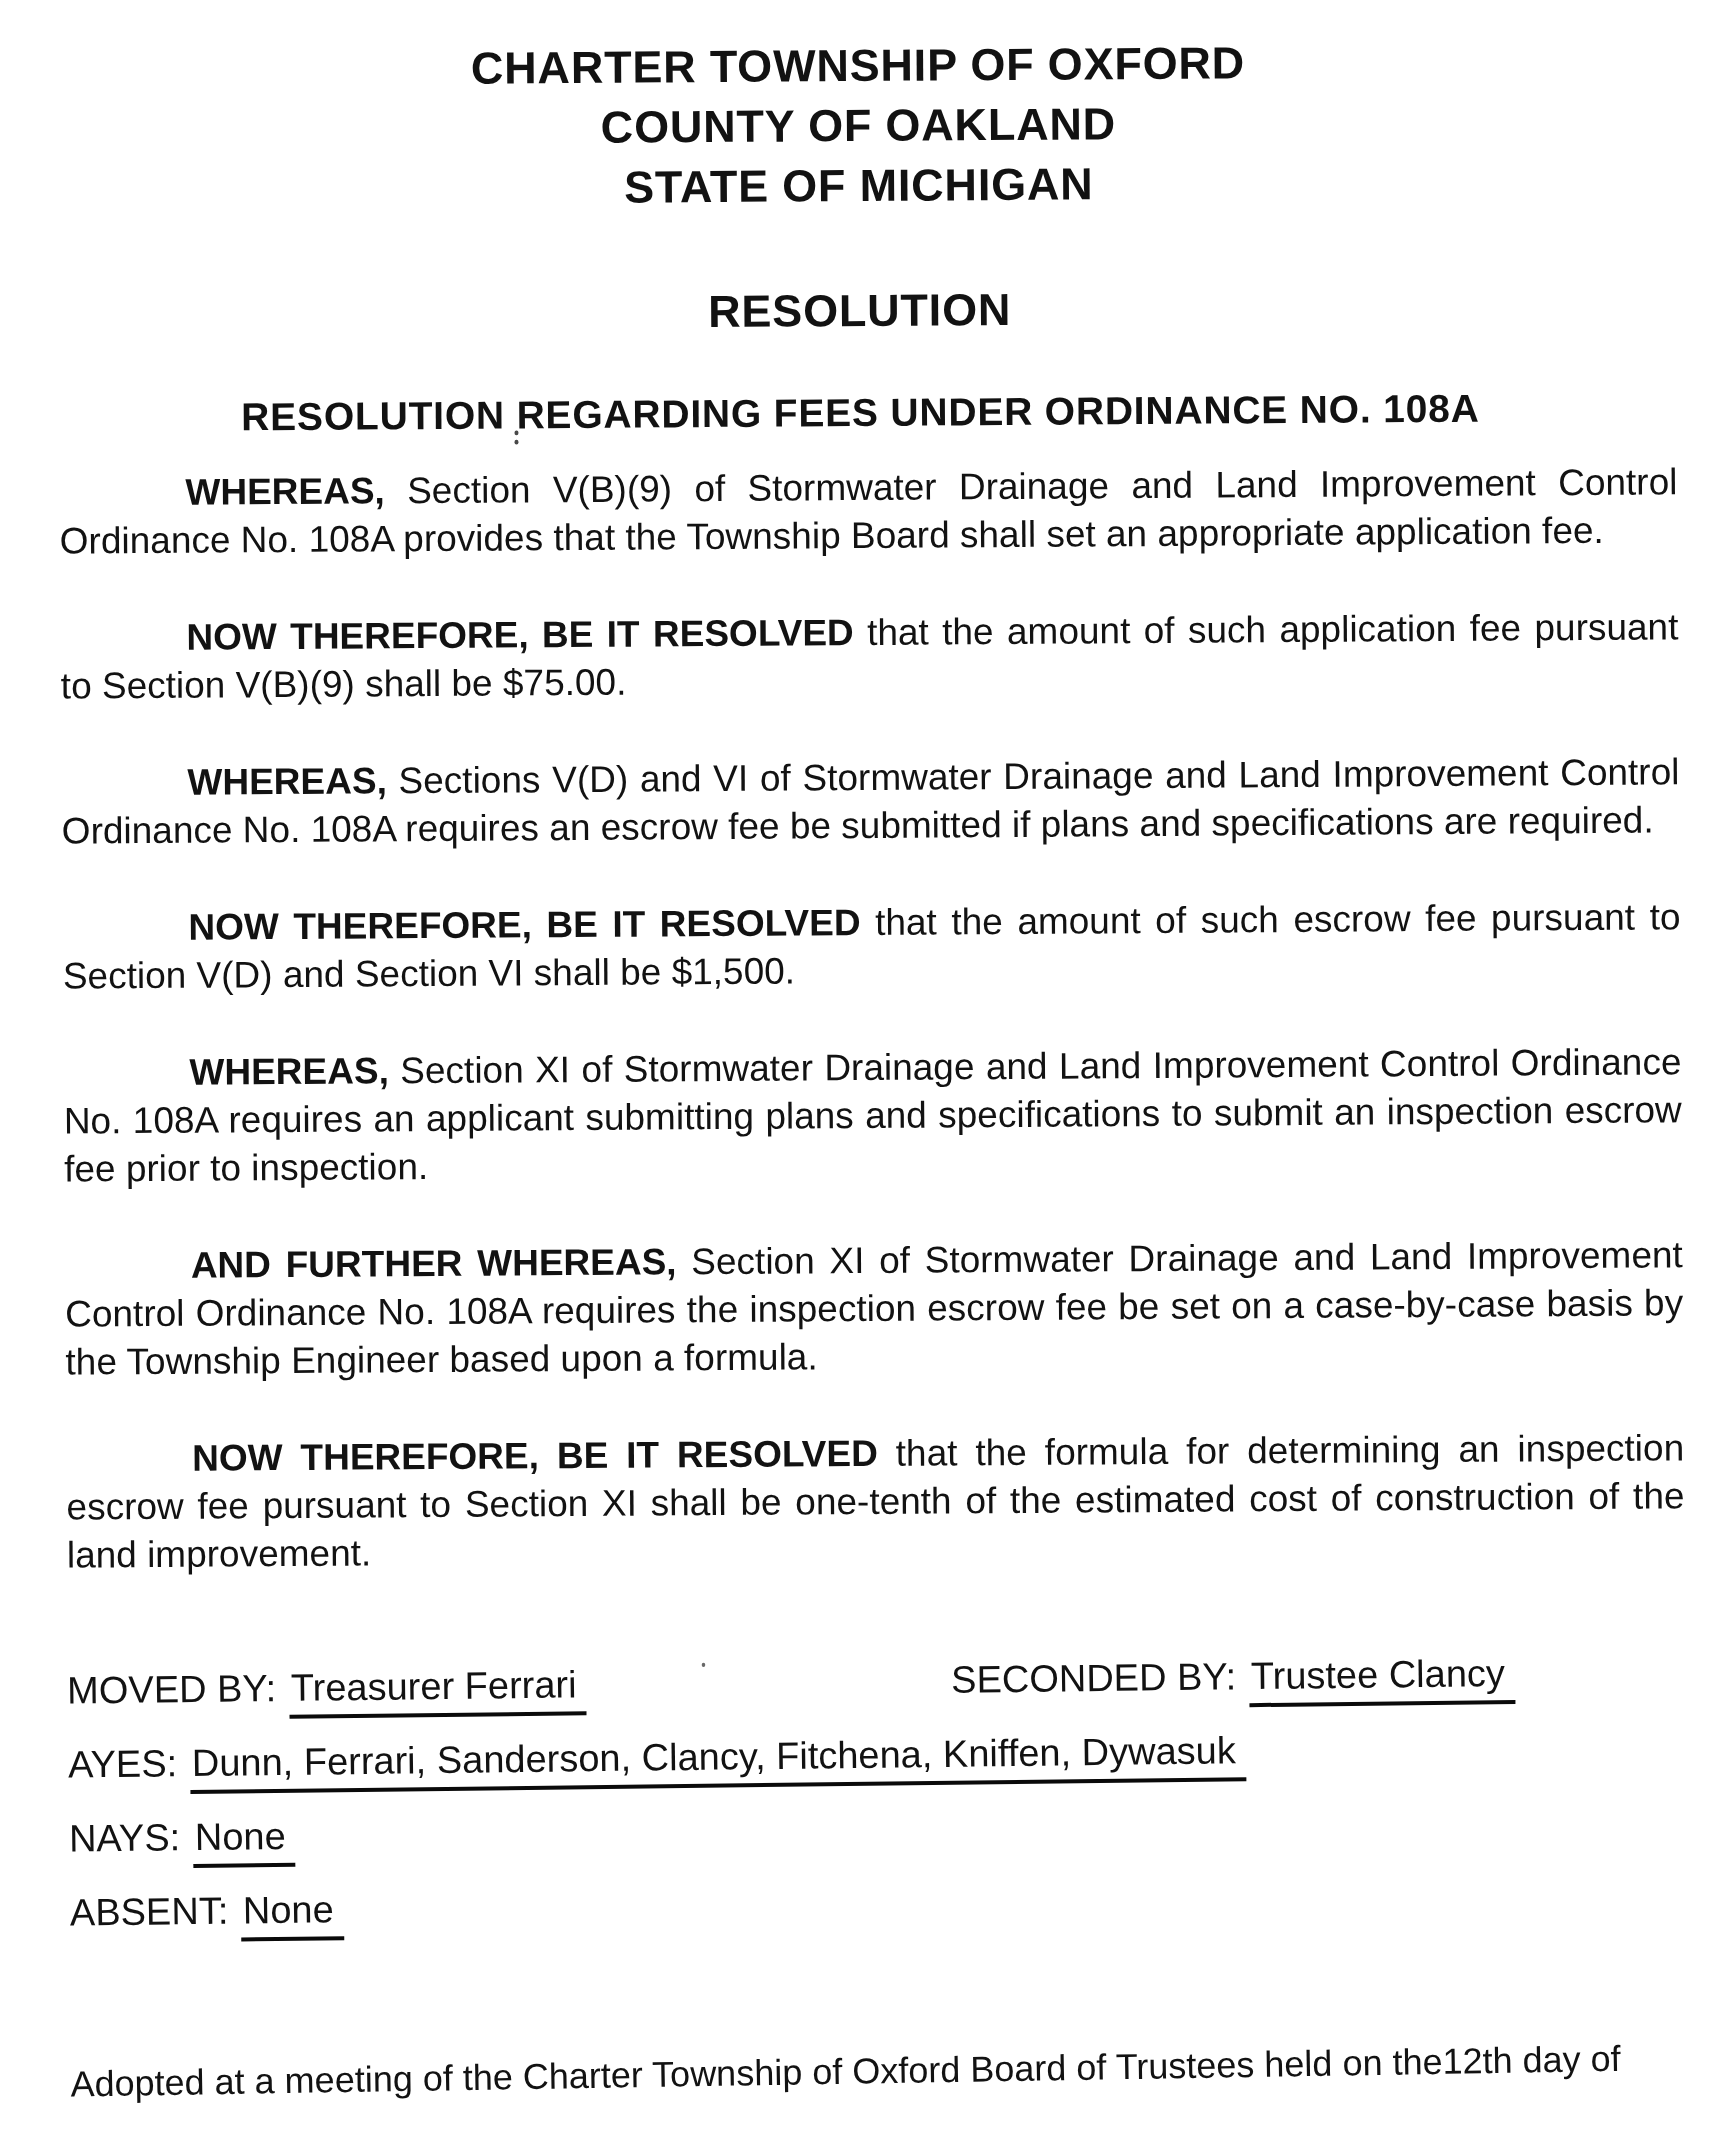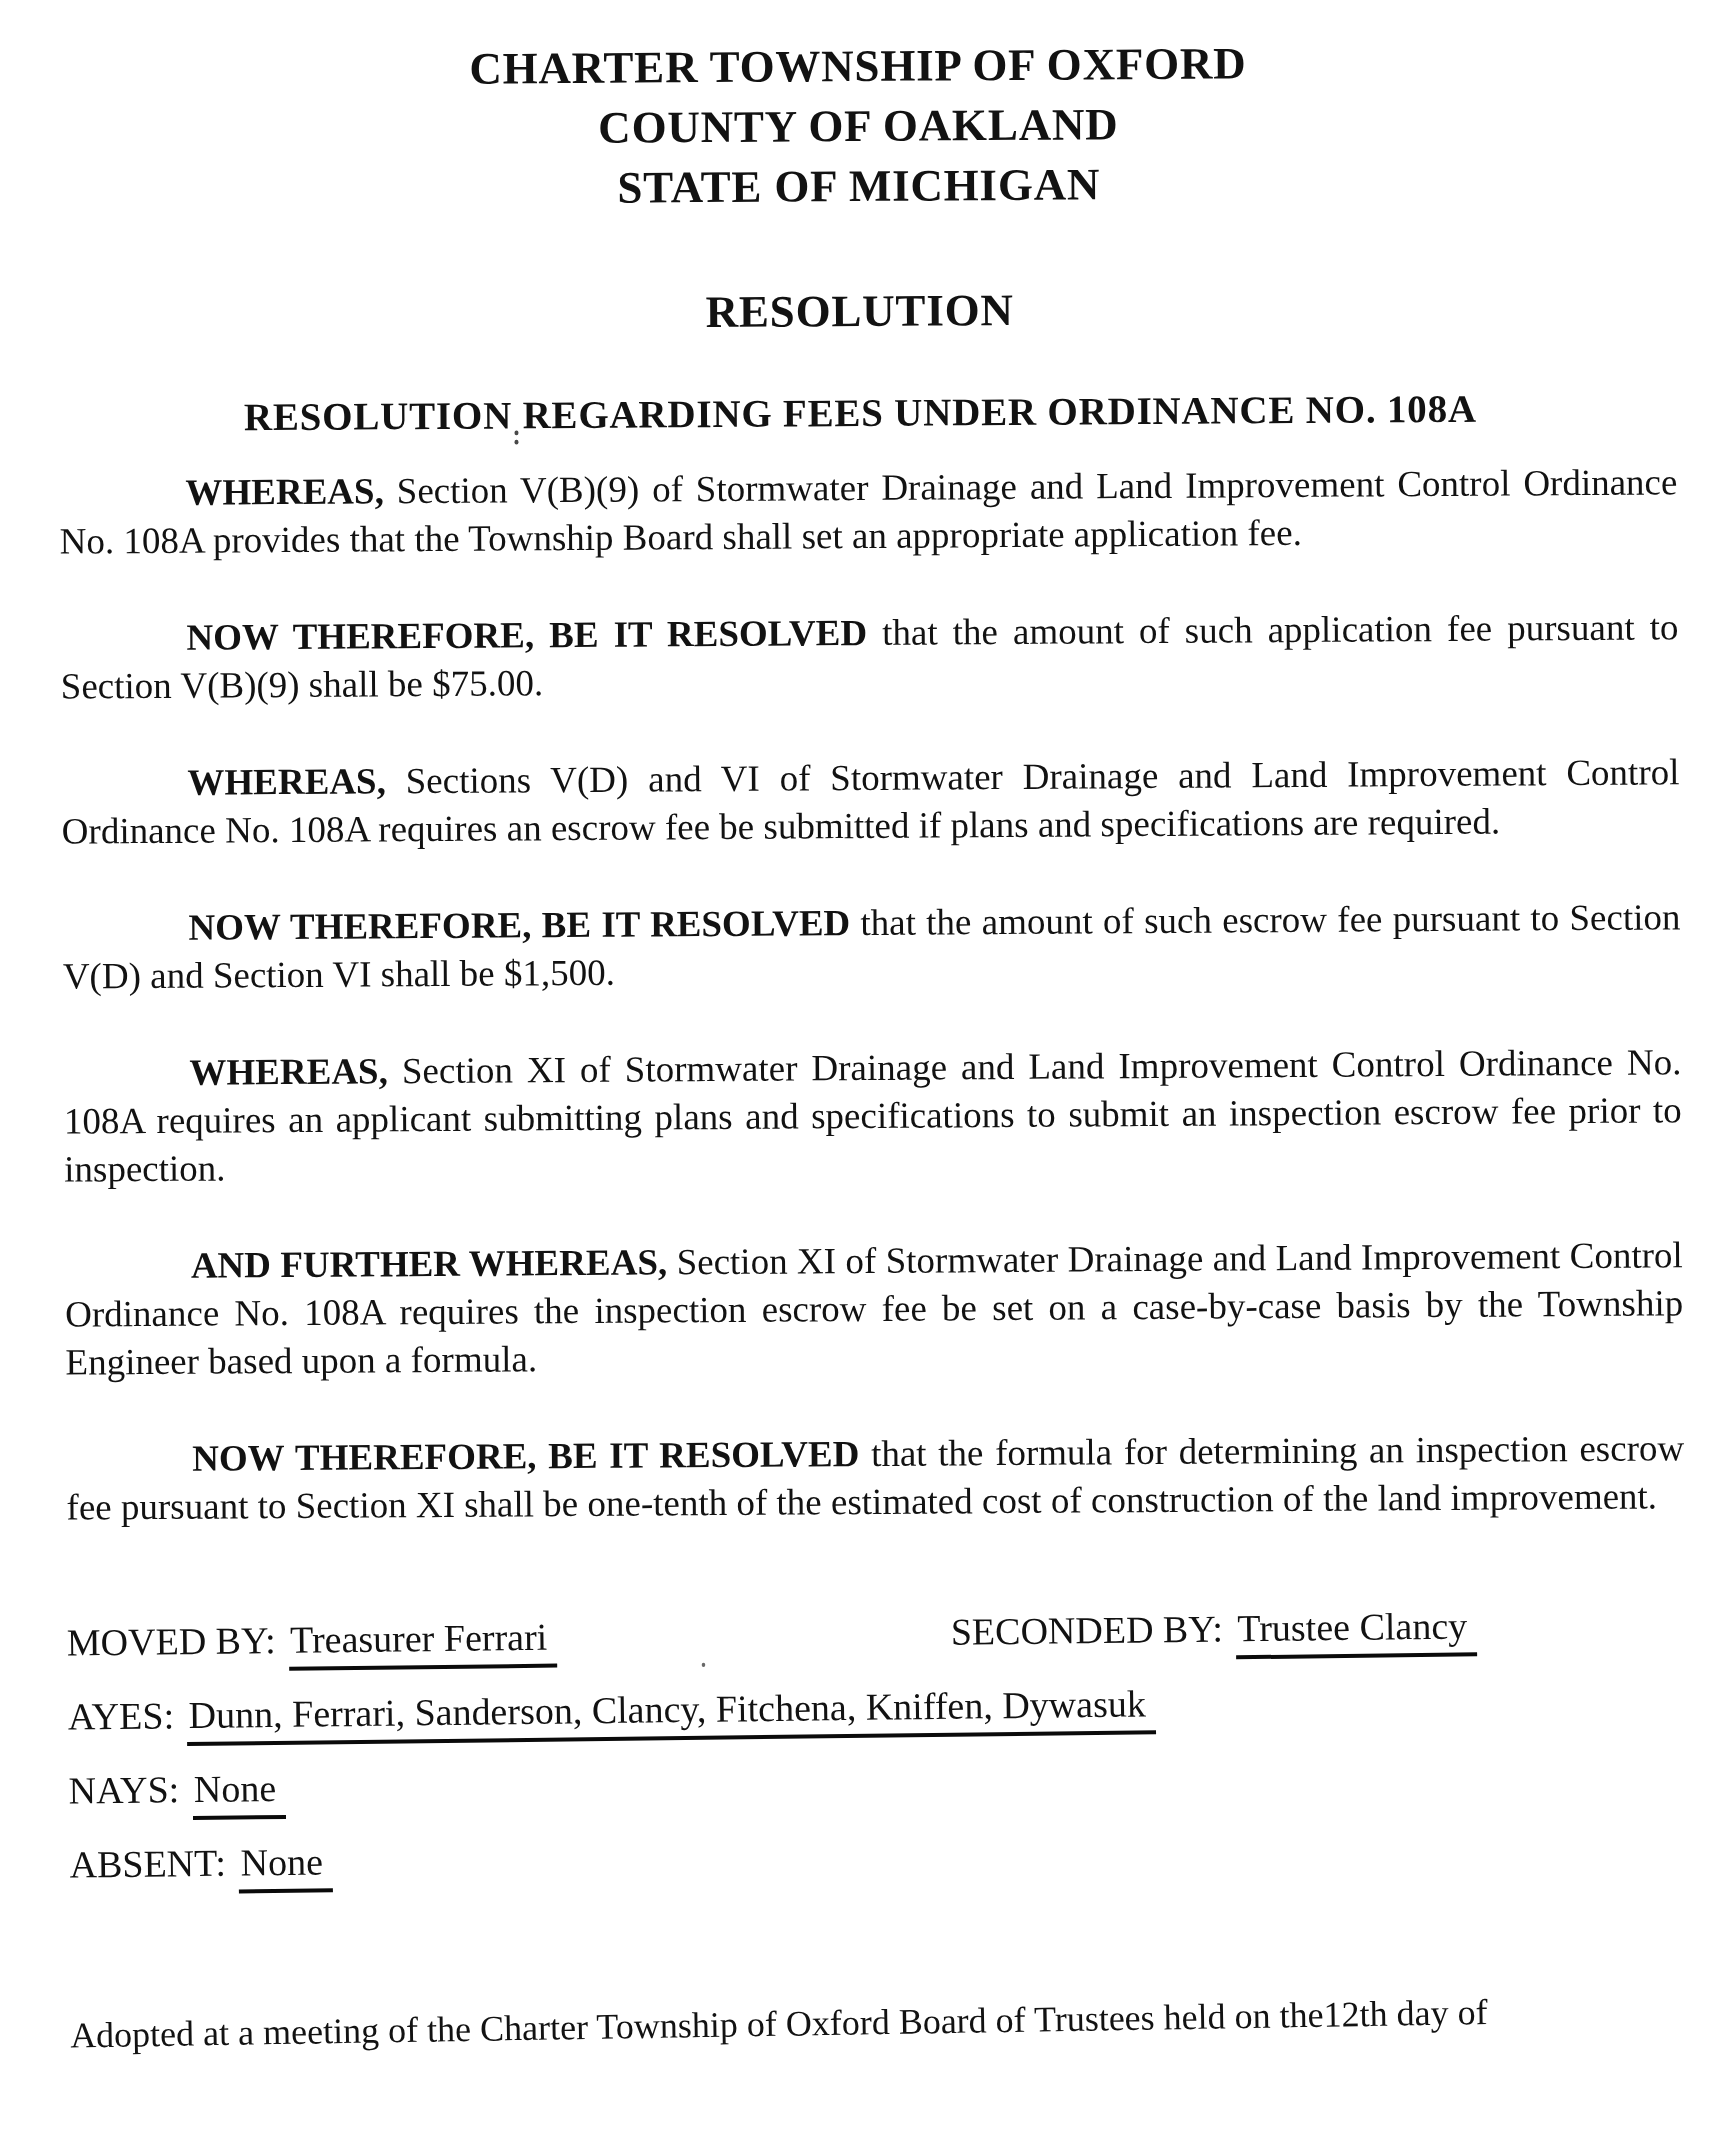--- a/index.html
+++ b/index.html
@@ -6,21 +6,21 @@
     margin: 0;
     padding: 0;
     background: #ffffff;
   }
   .page {
     position: relative;
     width: 1727px;
     height: 2151px;
     background: #ffffff;
     overflow: hidden;
-    font-family: Liberation Serif, serif;
+    font-family: Liberation Sans, sans-serif;
     color: #121212;
   }
   
   .doc {
     position: absolute;
     top: 0; left: 0; right: 0; bottom: 0;
     transform: rotate(-0.4deg);
     transform-origin: 50% 40%;
   }
   .header {

